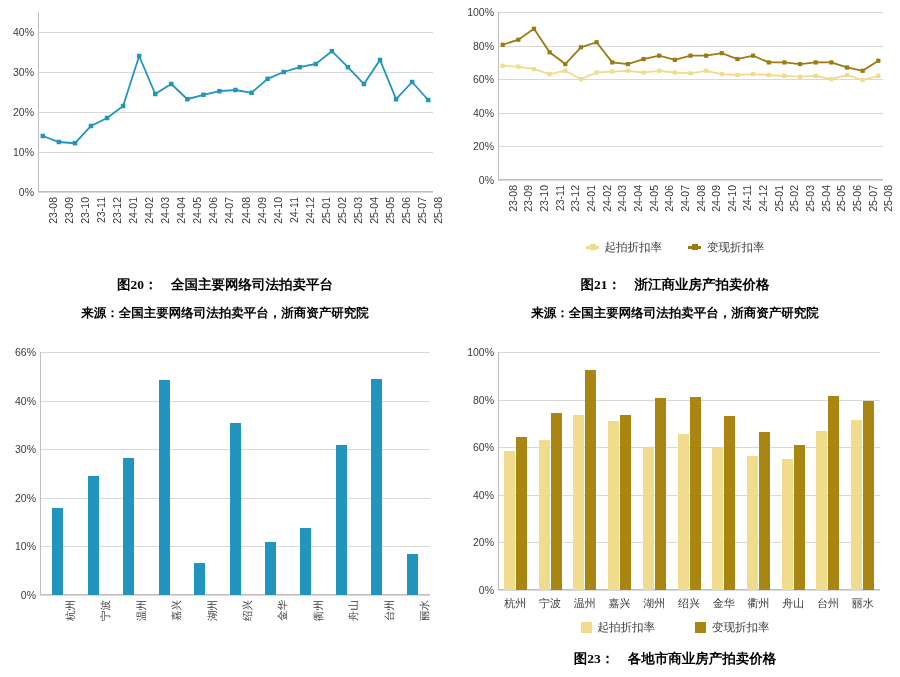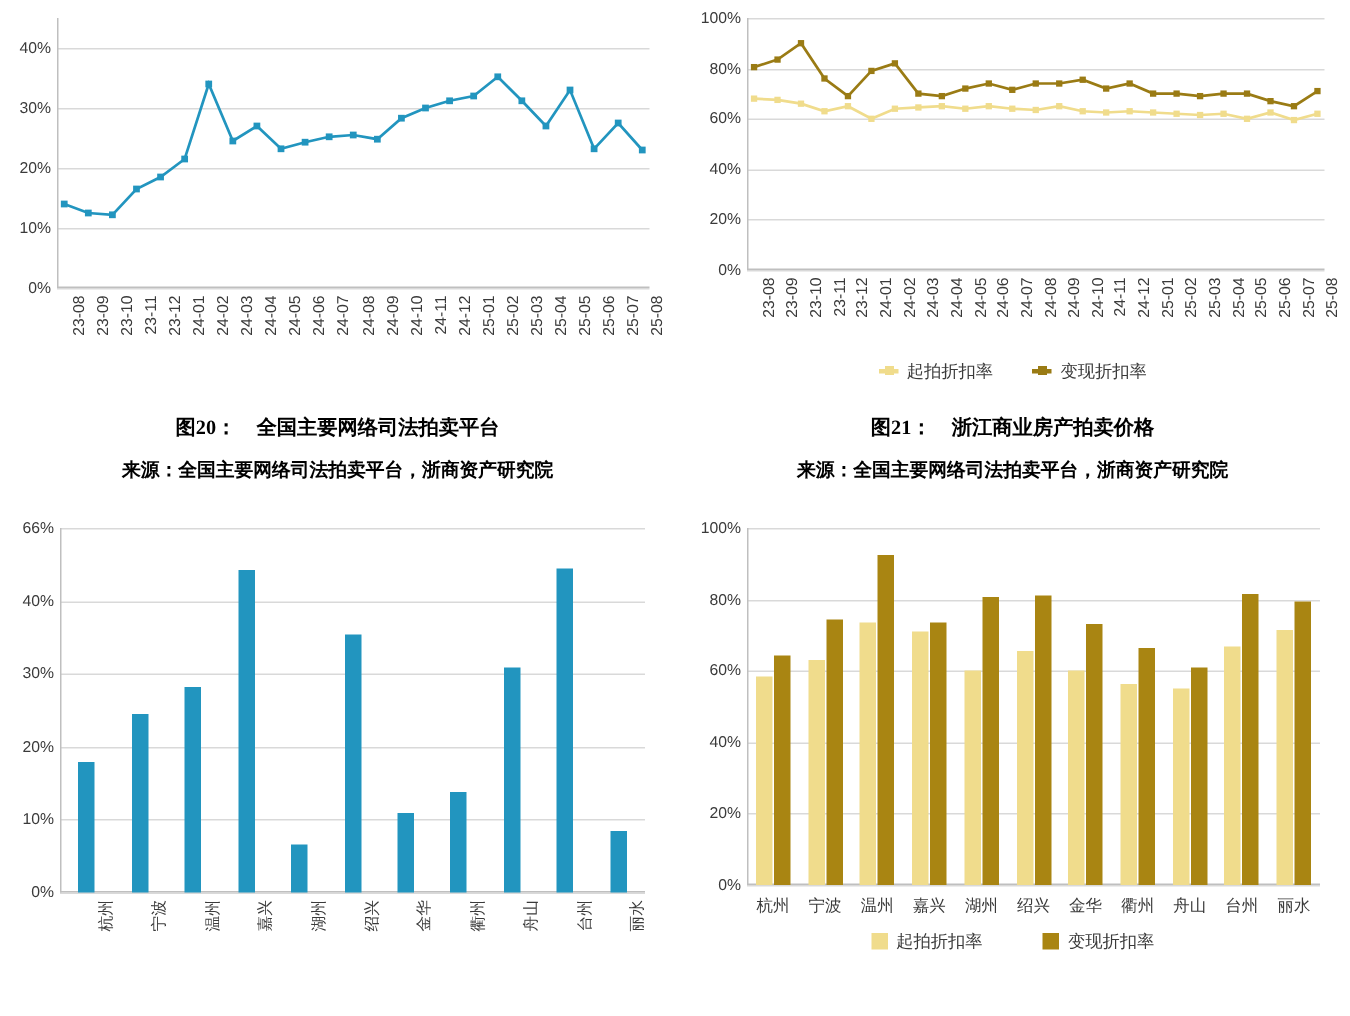--- a/index.html
+++ b/index.html
@@ -313,15 +313,16 @@
     <div class="legend" id="legend23" style="top:290px;gap:40px;">
         <div class="item">
           <span class="swatch" style="background: rgb(240, 220, 140);"></span>
           <span>起拍折扣率</span>
         </div>
         <div class="item">
           <span class="swatch" style="background: rgb(169, 133, 18);"></span>
           <span>变现折扣率</span>
         </div>
       </div>
+    <div class="cap" style="top:320px;">图23：　各地市商业房产拍卖价格</div>
   </div>
 
 </div>
 
 </body></html>

